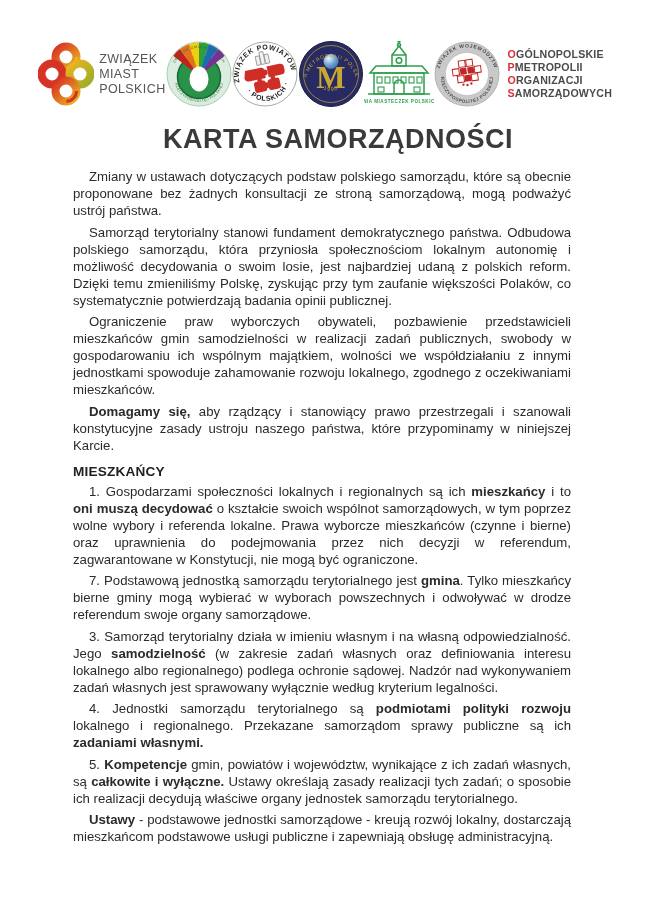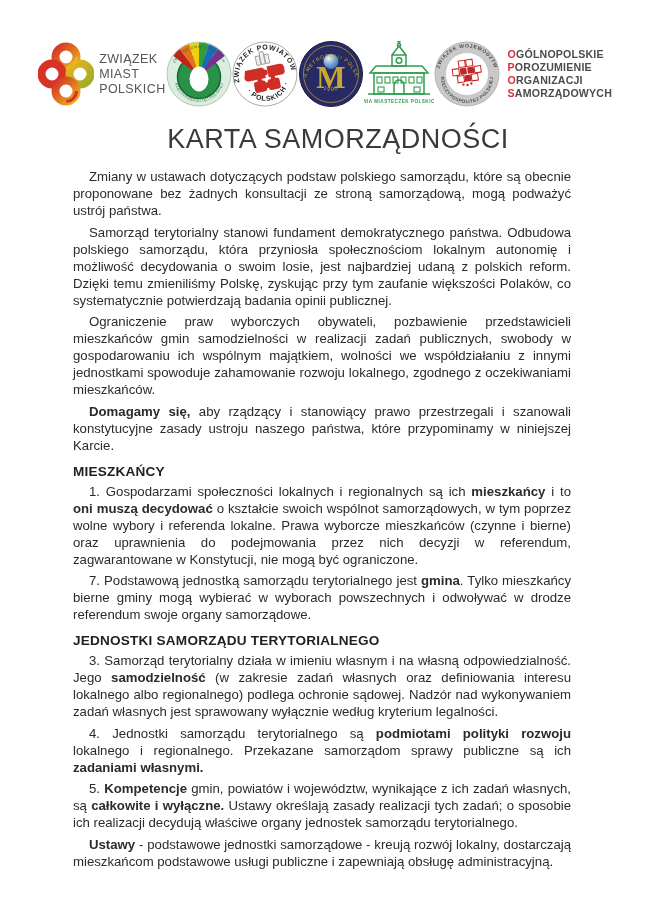--- a/index.html
+++ b/index.html
@@ -14,21 +14,21 @@
     padding:40px 33px 0 36px;height:68px;
   }
   .logo{flex:0 0 auto;display:flex;align-items:center;}
   .zmp-text{margin-left:5px;font-size:12.5px;line-height:15px;color:#555;
     letter-spacing:.4px;font-weight:400;}
   .opos{font-size:10.6px;font-weight:bold;line-height:13px;color:#4b4b4b;
     letter-spacing:.2px;white-space:nowrap;margin-left:8px;}
   .opos .red{color:#e02b35;}
   
   .doc-title{
-    text-align:center;font-size:27px;font-weight:normal;color:#3a3a3a;
+    text-align:center;font-size:27px;font-weight:bold;color:#3a3a3a;
     letter-spacing:.5px;margin:16px 0 0 0;padding-left:31px;
   }
   
   .doc-body{
     margin:13px 74px 0 73px;text-align:justify;
     font-size:13.2px;line-height:17px;color:#2b2b2b;
   }
   .doc-body p{margin:0 0 4.5px 0;text-indent:16px;}
   .doc-body p .b{font-weight:bold;}
   .section-heading{
@@ -197,39 +197,38 @@
           </g>
         </g>
         <text font-size="5" font-weight="bold" fill="#4a4a4a" letter-spacing="0.7"><textPath href="#zw-top" startOffset="50%" text-anchor="middle">ZWIĄZEK WOJEWÓDZTW</textPath></text>
         <text font-size="4.6" font-weight="bold" fill="#4a4a4a" letter-spacing="0.4"><textPath href="#zw-bot" startOffset="50%" text-anchor="middle">RZECZYPOSPOLITEJ POLSKIEJ</textPath></text>
       </svg>
     </div>
 
     <div class="logo opos">
       <div>
         <div><span class="red">O</span><span>GÓLNOPOLSKIE</span></div>
-        <div><span class="red">P</span><span>OROZUMIENIE</span></div>
+        <div><span class="red">P</span><span>METROPOLII</span></div>
         <div><span class="red">O</span><span>RGANIZACJI</span></div>
         <div><span class="red">S</span><span>AMORZĄDOWYCH</span></div>
       </div>
     </div>
   </div>
 
   <div class="doc-title">KARTA SAMORZĄDNOŚCI</div>
 
   <div class="doc-body">
     <p><span>Zmiany w ustawach dotyczących podstaw polskiego samorządu, które są obecnie proponowane bez żadnych konsultacji ze stroną samorządową, mogą podważyć ustrój państwa.</span></p>
     <p><span>Samorząd terytorialny stanowi fundament demokratycznego państwa. Odbudowa polskiego samorządu, która przyniosła społecznościom lokalnym autonomię i możliwość decydowania o swoim losie, jest najbardziej udaną z polskich reform. Dzięki temu zmieniliśmy Polskę, zyskując przy tym zaufanie większości Polaków, co systematycznie potwierdzają badania opinii publicznej.</span></p>
     <p><span>Ograniczenie praw wyborczych obywateli, pozbawienie przedstawicieli mieszkańców gmin samodzielności w realizacji zadań publicznych, swobody w gospodarowaniu ich wspólnym majątkiem, wolności we współdziałaniu z innymi jednostkami spowoduje zahamowanie rozwoju lokalnego, zgodnego z oczekiwaniami mieszkańców.</span></p>
     <p><span class="b">Domagamy się,</span><span> aby rządzący i stanowiący prawo przestrzegali i szanowali konstytucyjne zasady ustroju naszego państwa, które przypominamy w niniejszej Karcie.</span></p>
 
     <div class="section-heading">MIESZKAŃCY</div>
     <p><span>1. Gospodarzami społeczności lokalnych i regionalnych są ich </span><span class="b">mieszkańcy</span><span> i to </span><span class="b">oni muszą decydować</span><span> o kształcie swoich wspólnot samorządowych, w tym poprzez wolne wybory i referenda lokalne. Prawa wyborcze mieszkańców (czynne i bierne) oraz uprawnienia do podejmowania przez nich decyzji w referendum, zagwarantowane w Konstytucji, nie mogą być ograniczone.</span></p>
     <p><span>7. Podstawową jednostką samorządu terytorialnego jest </span><span class="b">gmina</span><span>. Tylko mieszkańcy bierne gminy mogą wybierać w wyborach powszechnych i odwoływać w drodze referendum swoje organy samorządowe.</span></p>
 
-    <div class="section-heading">JEDNOSTKI SAMORZĄDU TERYTORIALNEGO</div>
     <p><span>3. Samorząd terytorialny działa w imieniu własnym i na własną odpowiedzialność. Jego </span><span class="b">samodzielność</span><span> (w zakresie zadań własnych oraz definiowania interesu lokalnego albo regionalnego) podlega ochronie sądowej. Nadzór nad wykonywaniem zadań własnych jest sprawowany wyłącznie według kryterium legalności.</span></p>
     <p><span>4. Jednostki samorządu terytorialnego są </span><span class="b">podmiotami polityki rozwoju</span><span> lokalnego i regionalnego. Przekazane samorządom sprawy publiczne są ich </span><span class="b">zadaniami własnymi.</span></p>
     <p><span>5. </span><span class="b">Kompetencje</span><span> gmin, powiatów i województw, wynikające z ich zadań własnych, są </span><span class="b">całkowite i wyłączne.</span><span> Ustawy określają zasady realizacji tych zadań; o sposobie ich realizacji decydują właściwe organy jednostek samorządu terytorialnego.</span></p>
     <p><span class="b">Ustawy</span><span> - podstawowe jednostki samorządowe - kreują rozwój lokalny, dostarczają mieszkańcom podstawowe usługi publiczne i zapewniają obsługę administracyjną.</span></p>
 
   </div>
 </div>
 
 </body></html>

